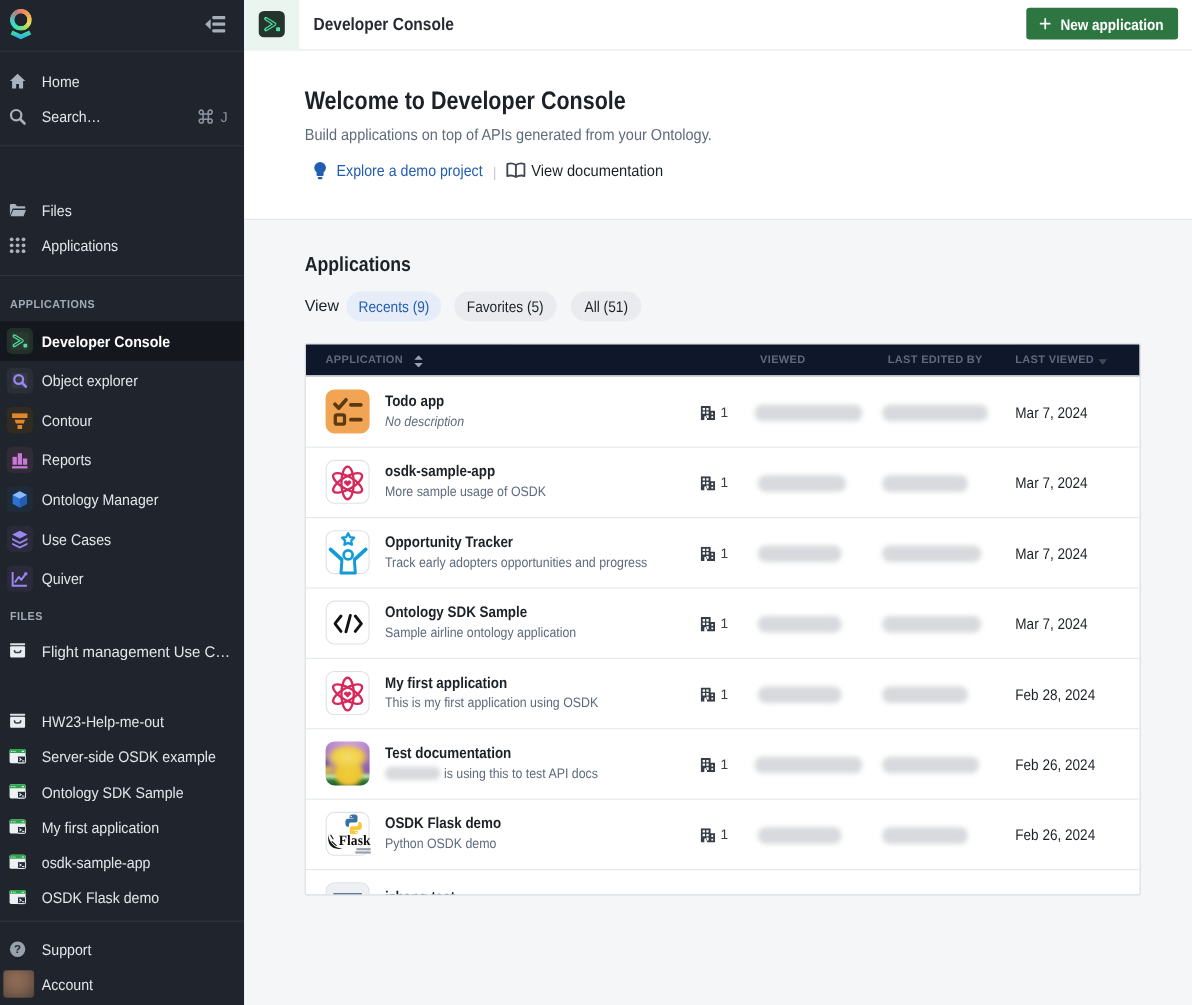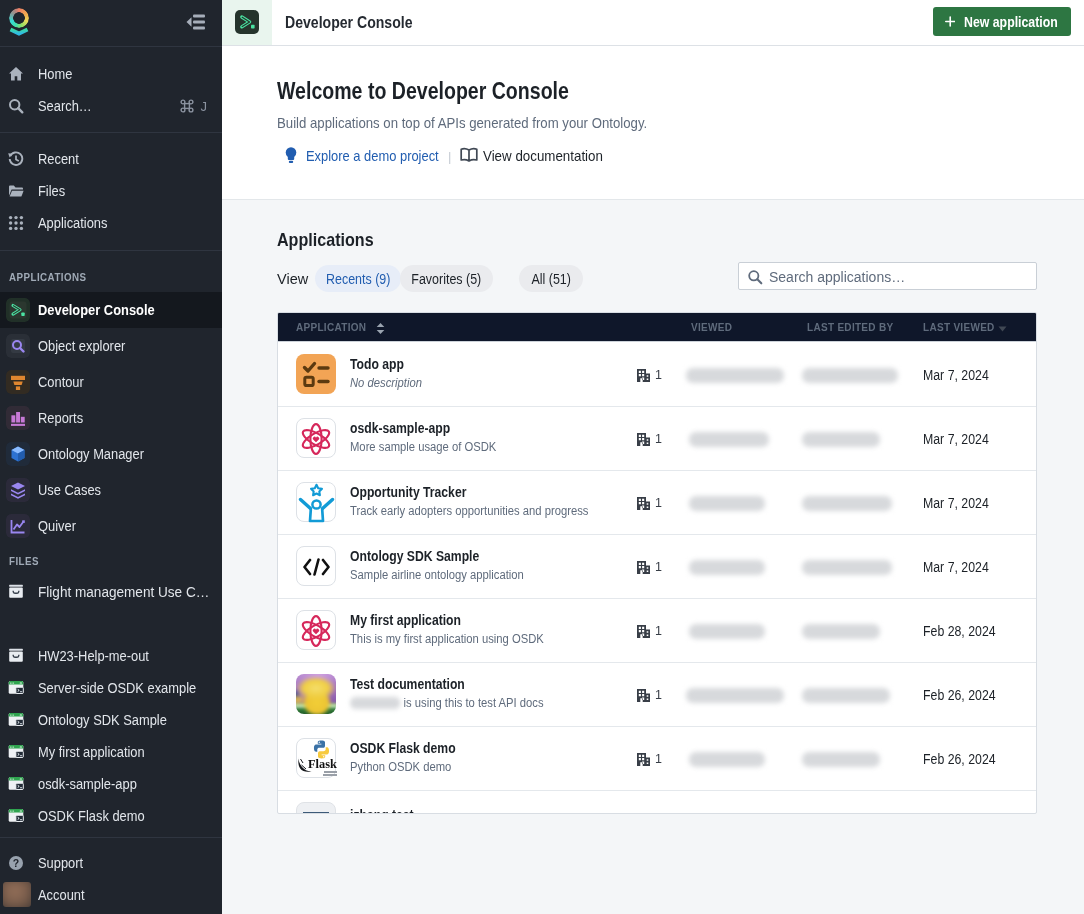--- a/index.html
+++ b/index.html
@@ -88,30 +88,20 @@
           <circle cx="11" cy="3" r="1.9"></circle>
           <circle cx="3" cy="11" r="1.9"></circle>
           <circle cx="11" cy="11" r="1.9"></circle>
           <rect x="4.6" y="4.6" width="4.8" height="4.8"></rect>
         </g>
       </svg>
     <span class="kbd" style="right:15px">J</span>
   </div>
   <div class="sdiv" style="top:132px"></div>
 
-  <div class="navrow" style="top:143px;height:32px">
-    <svg class="ic" style="top:8px" viewBox="0 0 16 16">
-        <g fill="none" stroke="#aab2bd" stroke-width="1.9">
-          <path d="M2.2 5.2 A6.3 6.3 0 1 1 1.7 8"></path>
-          <path d="M8 4.5 V8.4 L10.8 10" stroke-width="1.7"></path>
-        </g>
-        <path fill="#aab2bd" d="M0.2 2.2 L4.6 2.8 L1.6 6.4 Z"></path>
-      </svg>
-    <span class="lbl">Recent</span>
-  </div>
   <div class="navrow" style="top:175px;height:32px">
     <svg class="ic" style="top:8px" viewBox="0 0 16 16">
         <path fill="#aab2bd" d="M1 3.5 A1 1 0 0 1 2 2.5 H5.8 L7.5 4.5 H14 A1 1 0 0 1 15 5.5 V6.5 H3.6 L1 12.8 Z"></path>
         <path fill="#aab2bd" d="M4 7.8 H15.6 L13.4 13.5 H1.6 Z"></path>
       </svg>
     <span class="lbl">Files</span>
   </div>
   <div class="navrow" style="top:207px;height:32px">
     <svg class="ic" style="top:8px" viewBox="0 0 16 16">
         <g fill="#aab2bd">
@@ -337,32 +327,25 @@
       <path d="M1.2 2.2 C3.8 1.1 6.5 1.5 9 3 C11.5 1.5 14.2 1.1 16.8 2.2 V13 C14.2 12.2 11.5 12.4 9 13.9 C6.5 12.4 3.8 12.2 1.2 13 Z M9 3 V13.9" fill="none" stroke="#404854" stroke-width="1.7" stroke-linejoin="round"></path>
     </svg>
   <span class="lnk" style="left:261px;color:#1c2127;transform:scaleX(.92)">View documentation</span>
 </div>
 <div id="gray">
   <h2>Applications</h2>
   <div id="viewlbl">View</div>
   <div class="pill" style="left:93px;width:86px;background:#e7edf8;color:#215db0">
       <span>Recents (9)</span>
     </div>
-  <div class="pill" style="left:178px;width:93px;background:#eaebee">
+  <div class="pill" style="left:191px;width:93px;background:#eaebee">
       <span>Favorites (5)</span>
     </div>
   <div class="pill" style="left:297px;width:64px;background:#eaebee">
       <span>All (51)</span>
-    </div>
-  <div id="srch">
-      <svg width="16" height="16" viewBox="0 0 16 16">
-        <circle cx="6.8" cy="6.8" r="4.6" fill="none" stroke="#5f6b7c" stroke-width="1.8"></circle>
-        <path d="M10.3 10.3 L14.3 14.3" stroke="#5f6b7c" stroke-width="2.1" stroke-linecap="round"></path>
-      </svg>
-      <span class="ph">Search applications…</span>
     </div>
   <div id="card">
     <div id="thead">
       <span class="hcell" style="left:18px">APPLICATION</span>
       <svg class="abs" style="left:98px;top:10px" width="9" height="11" viewBox="0 0 9 11">
           <path fill="#9aa4b0" d="M4.5 0 L8.3 4 H0.7 Z"></path>
           <path fill="#9aa4b0" d="M4.5 11 L0.7 7 H8.3 Z"></path>
         </svg>
       <span class="hcell" style="left:413px">VIEWED</span>
       <span class="hcell" style="left:529px">LAST EDITED BY</span>

